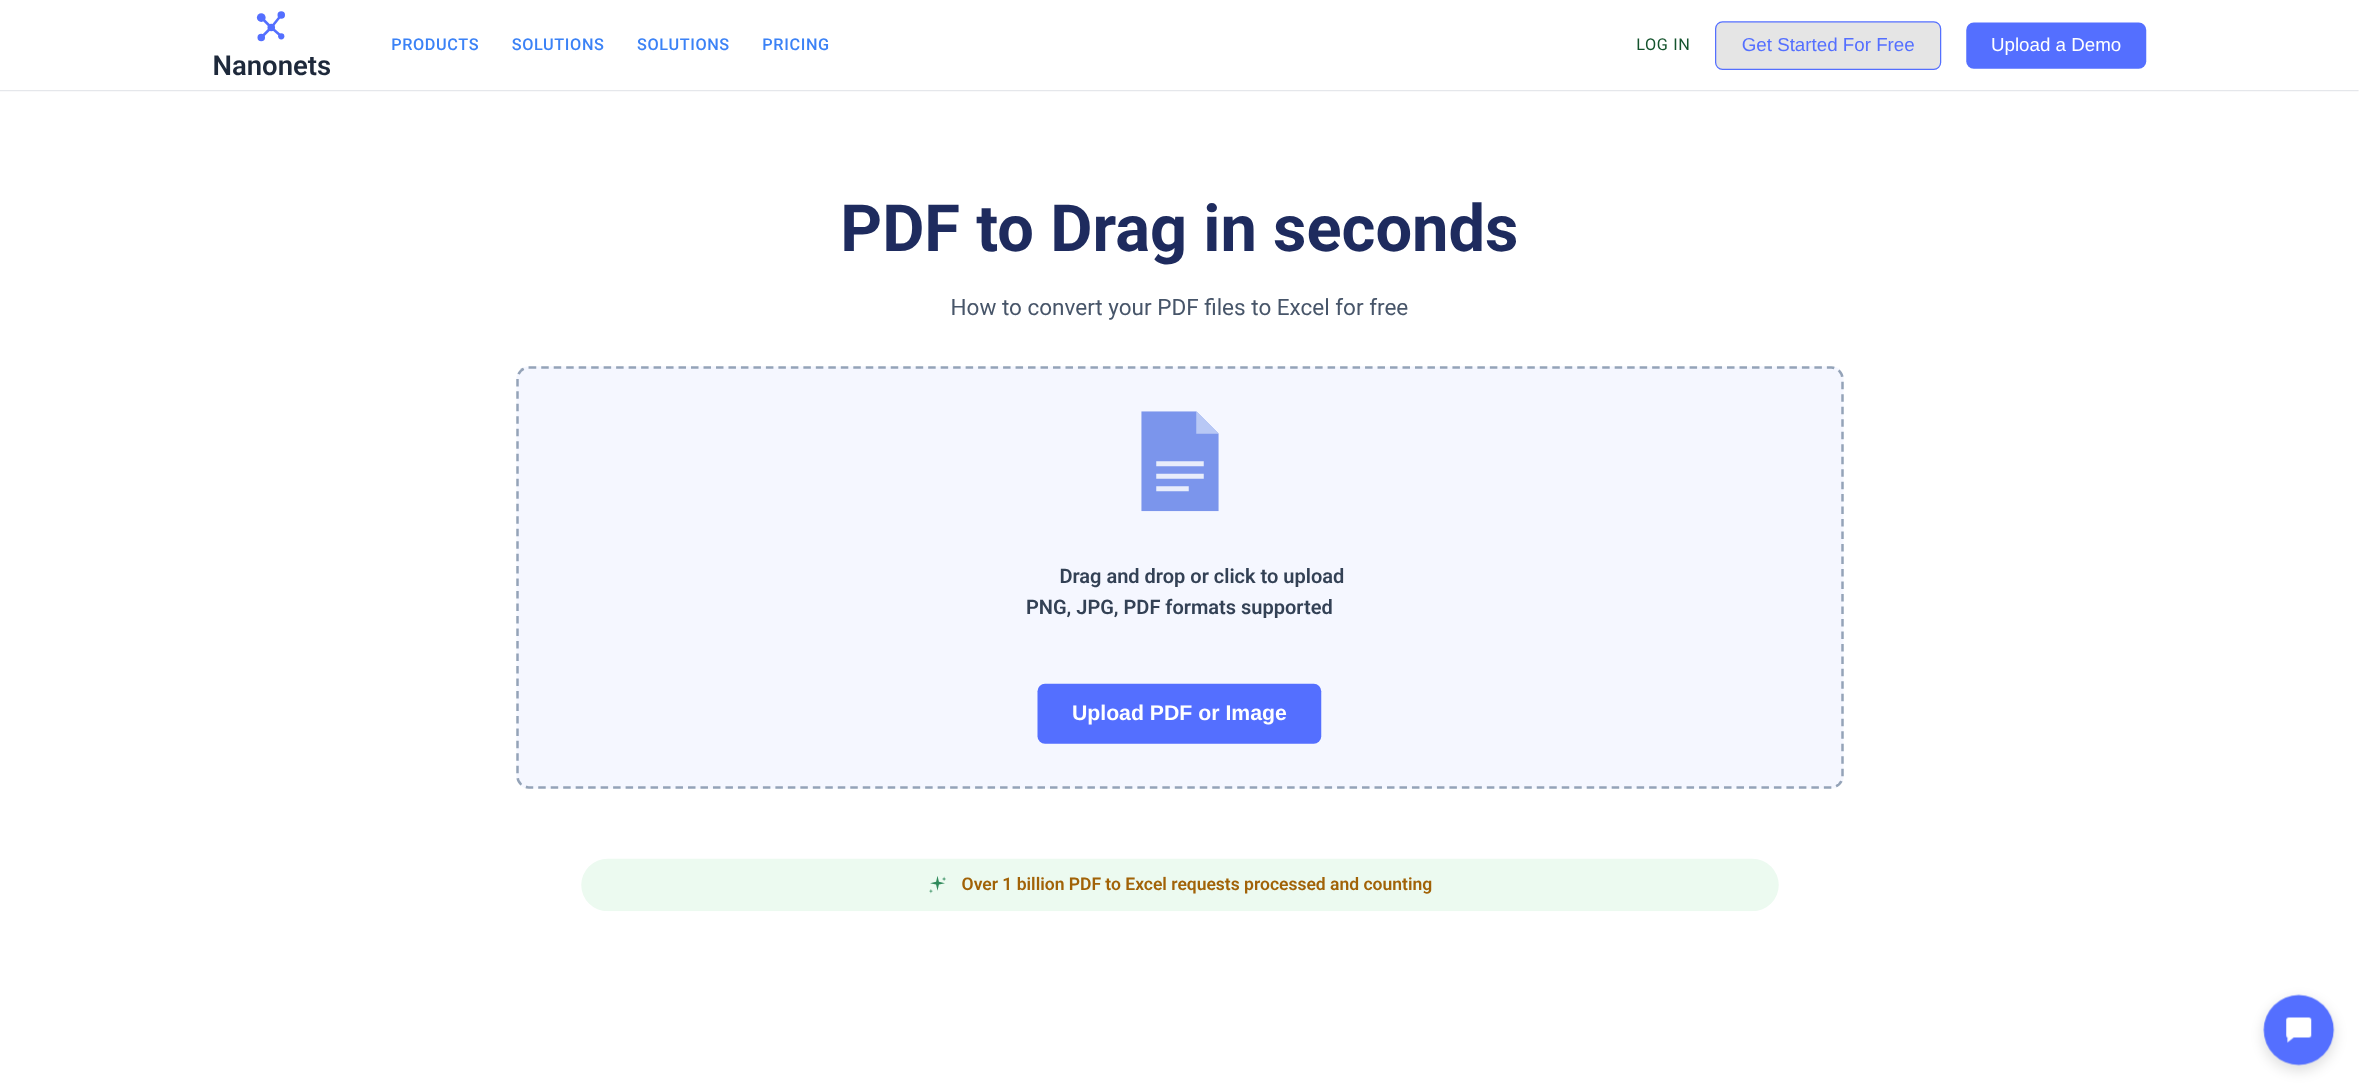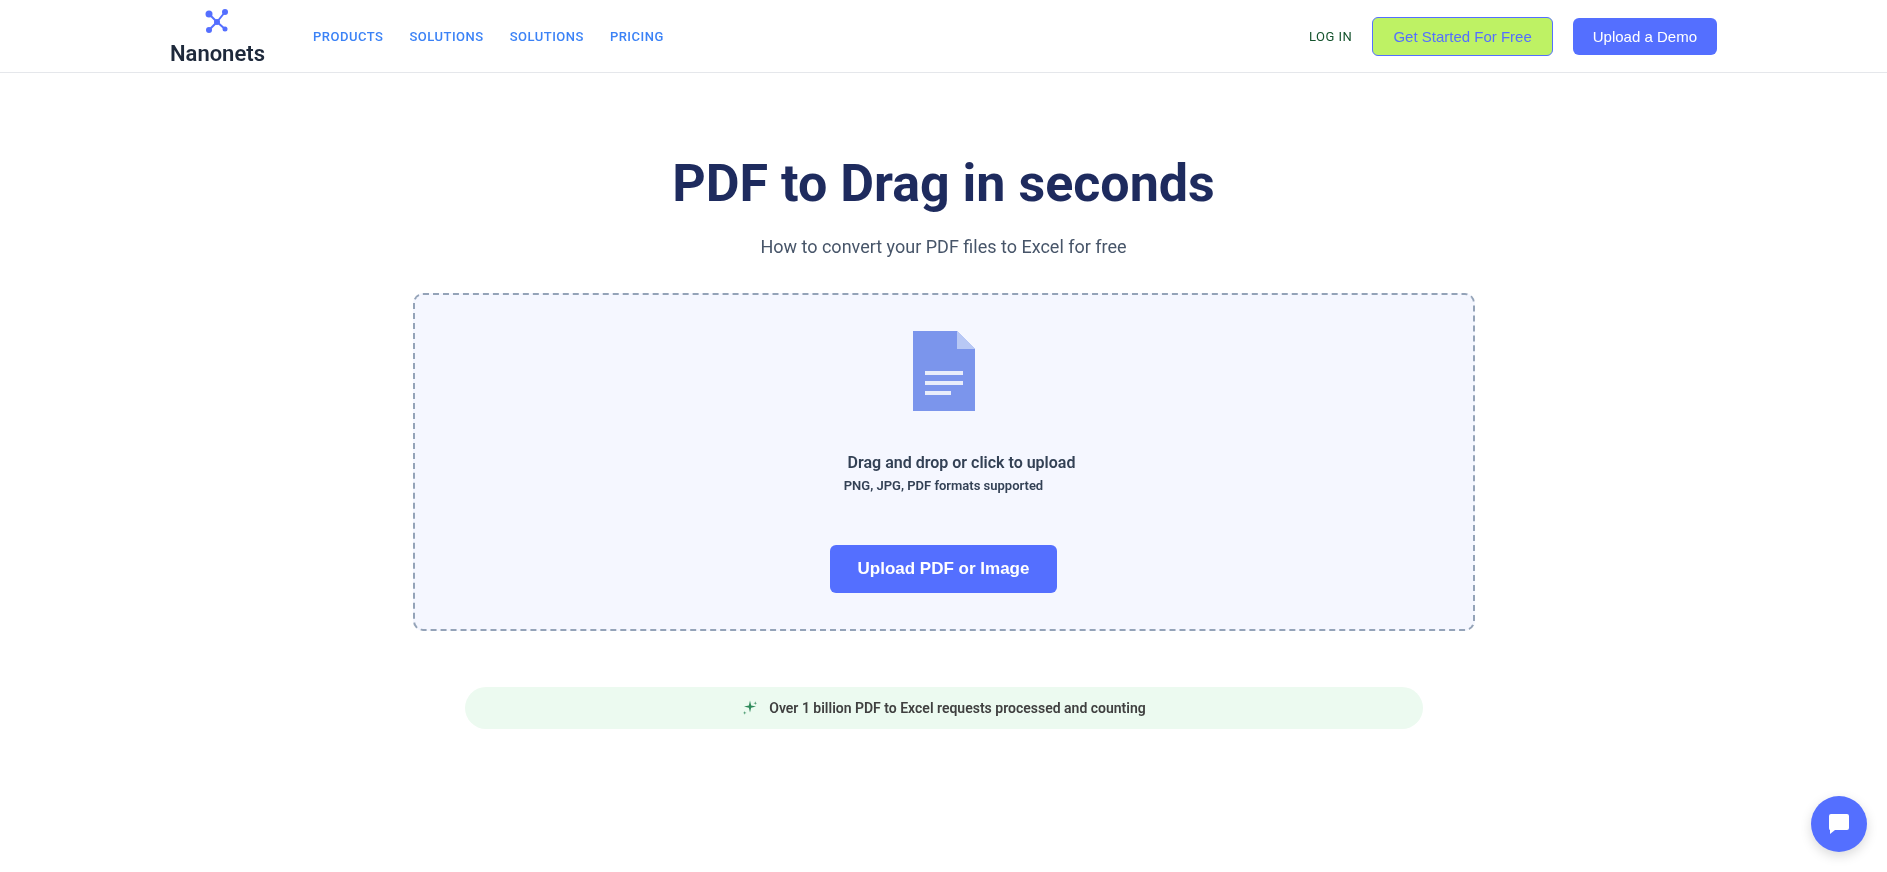--- a/index.html
+++ b/index.html
@@ -68,21 +68,21 @@
       font-weight: 400;
       letter-spacing: 0.5px;
       color: #14532d;
       cursor: pointer;
     }
     
     .btn-outline {
       padding: 10px 20px;
       border: 1.5px solid #546fff;
       border-radius: 6px;
-      background: #bef264;
+      background: #e5e5e5;
       color: #546fff;
       font-size: 15px;
       font-weight: 500;
       cursor: pointer;
     }
     
     .btn-primary {
       padding: 10px 20px;
       border: none;
       border-radius: 6px;
@@ -134,21 +134,21 @@
     
     .drop-text {
       font-size: 16px;
       font-weight: 600;
       color: #334155;
       margin-bottom: 6px;
       padding-left: 36px;
     }
     
     .format-text {
-      font-size: 13px;
+      font-size: 16px;
       font-weight: 600;
       color: #334155;
       margin-bottom: 52px;
     }
     
     .upload-btn {
       padding: 14px 28px;
       border: none;
       border-radius: 6px;
       background: #546fff;
@@ -166,21 +166,21 @@
       border-radius: 999px;
       display: flex;
       align-items: center;
       justify-content: center;
       gap: 10px;
     }
     
     .banner-text {
       font-size: 14px;
       font-weight: 600;
-      color: #404040;
+      color: #a16207;
     }
     
     .sparkle-icon {
       width: 18px;
       height: 18px;
       fill: #2f8a5b;
     }
     
     .chat-widget {
       position: fixed;

